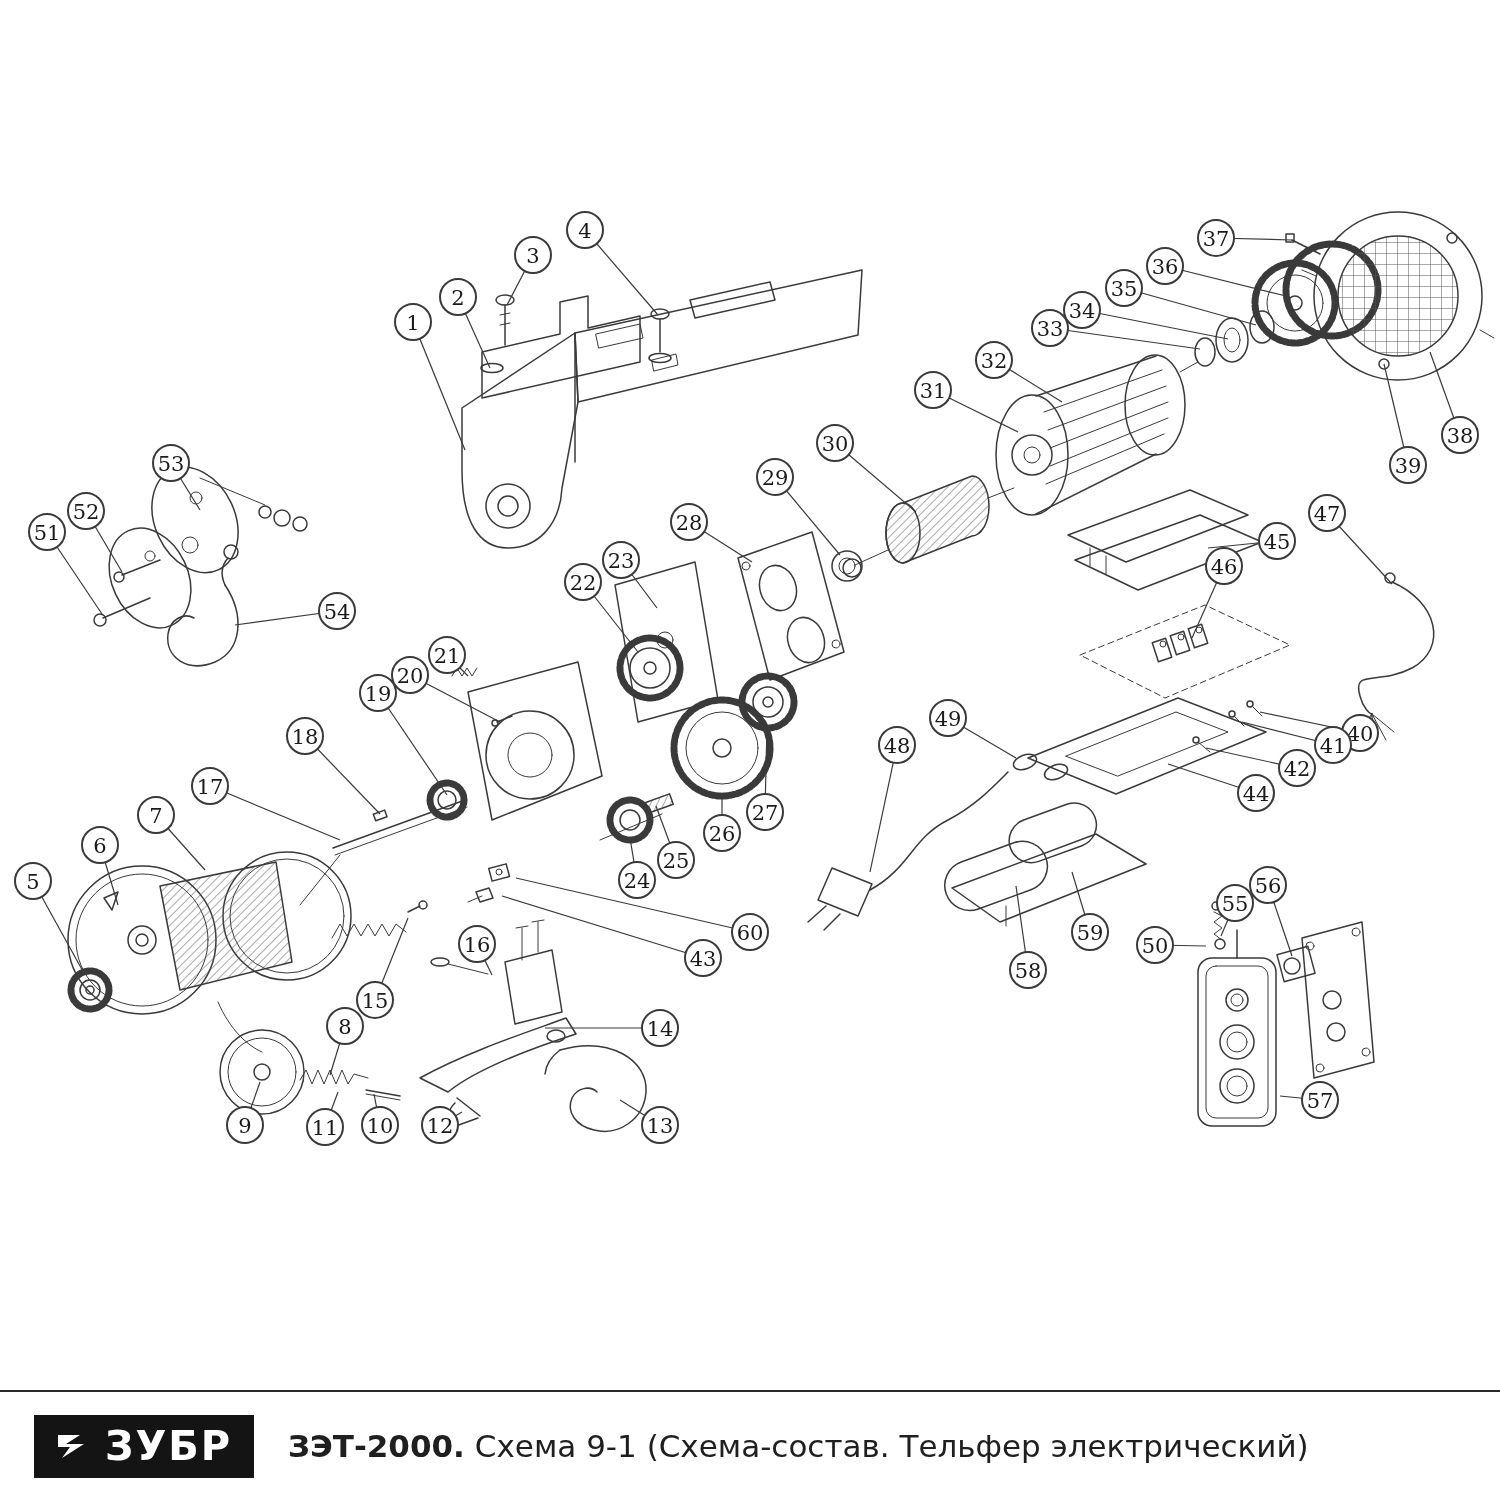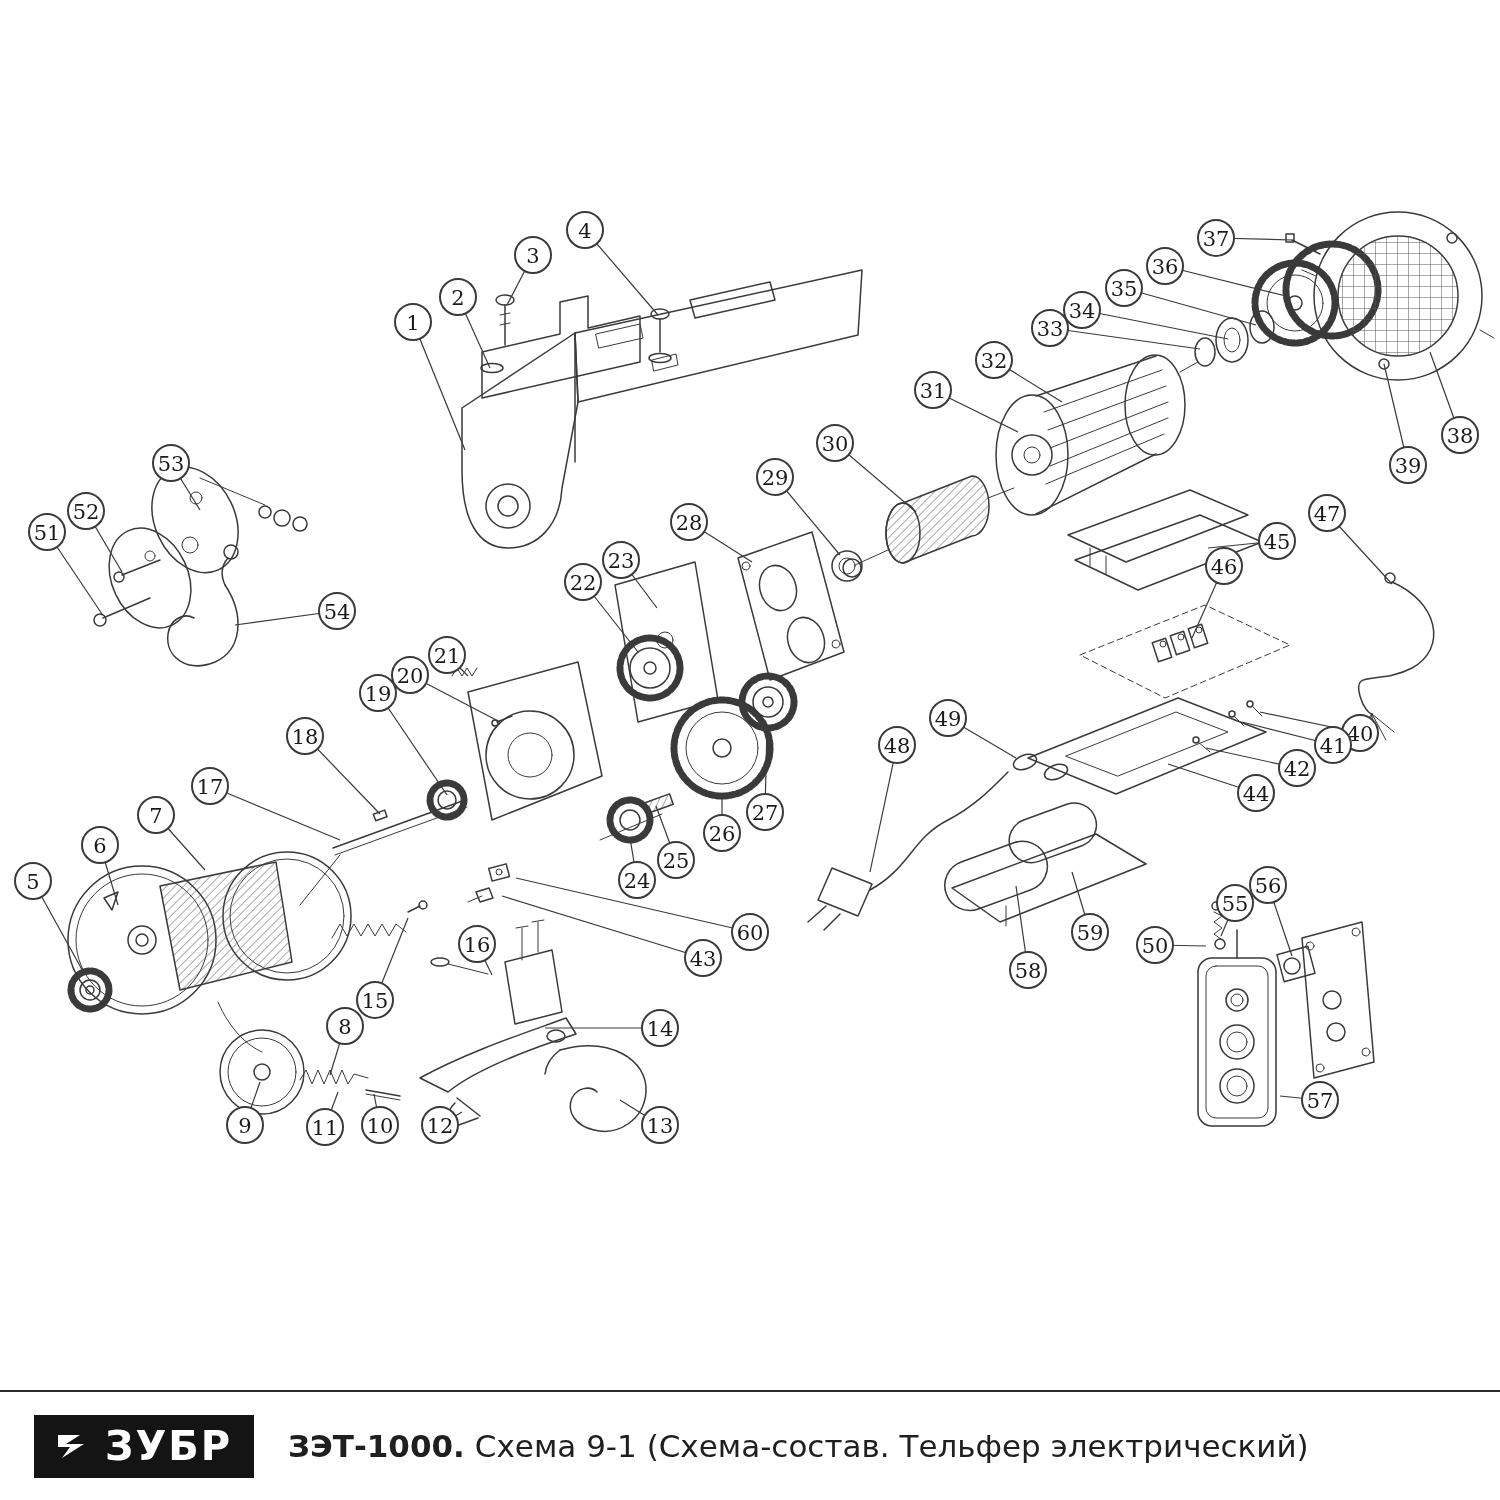--- a/index.html
+++ b/index.html
@@ -596,17 +596,17 @@
   </svg>
 
   <div class="footer">
     <div class="logo">
       <svg width="30" height="30" viewBox="0 0 30 30">
         <path d="M2,4 L24,4 L10,13 L28,13 L6,27 L14,16 L2,16 Z" fill="#fff"></path>
       </svg>
       <span>ЗУБР</span>
     </div>
     <div class="caption">
-      <span class="model">ЗЭТ-1000.</span><span class="title">Схема 9-1 (Схема-состав. Тельфер электрический)</span>
+      <span class="model">ЗЭТ-2000.</span><span class="title">Схема 9-1 (Схема-состав. Тельфер электрический)</span>
     </div>
   </div>
 
 </div>
 
 </body></html>

